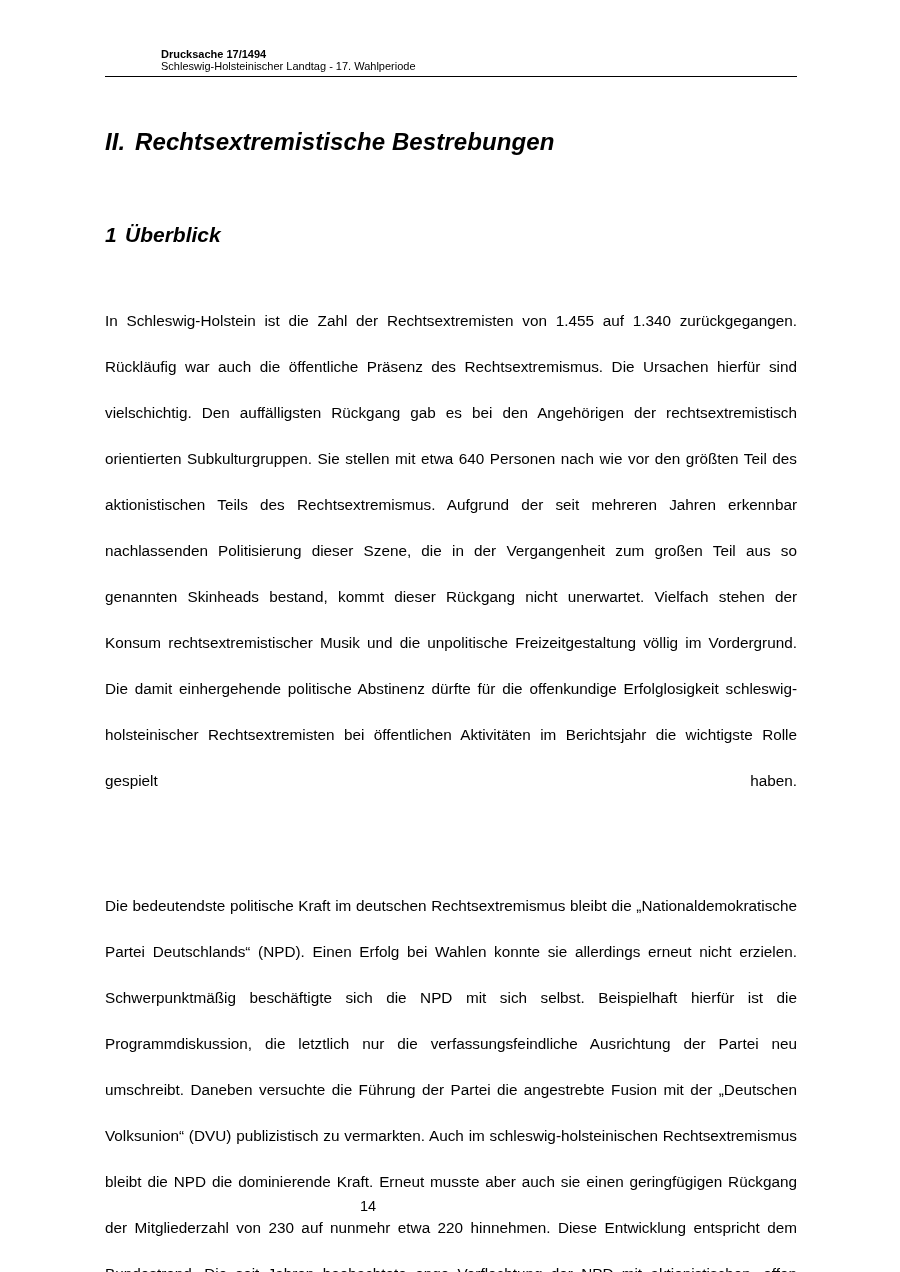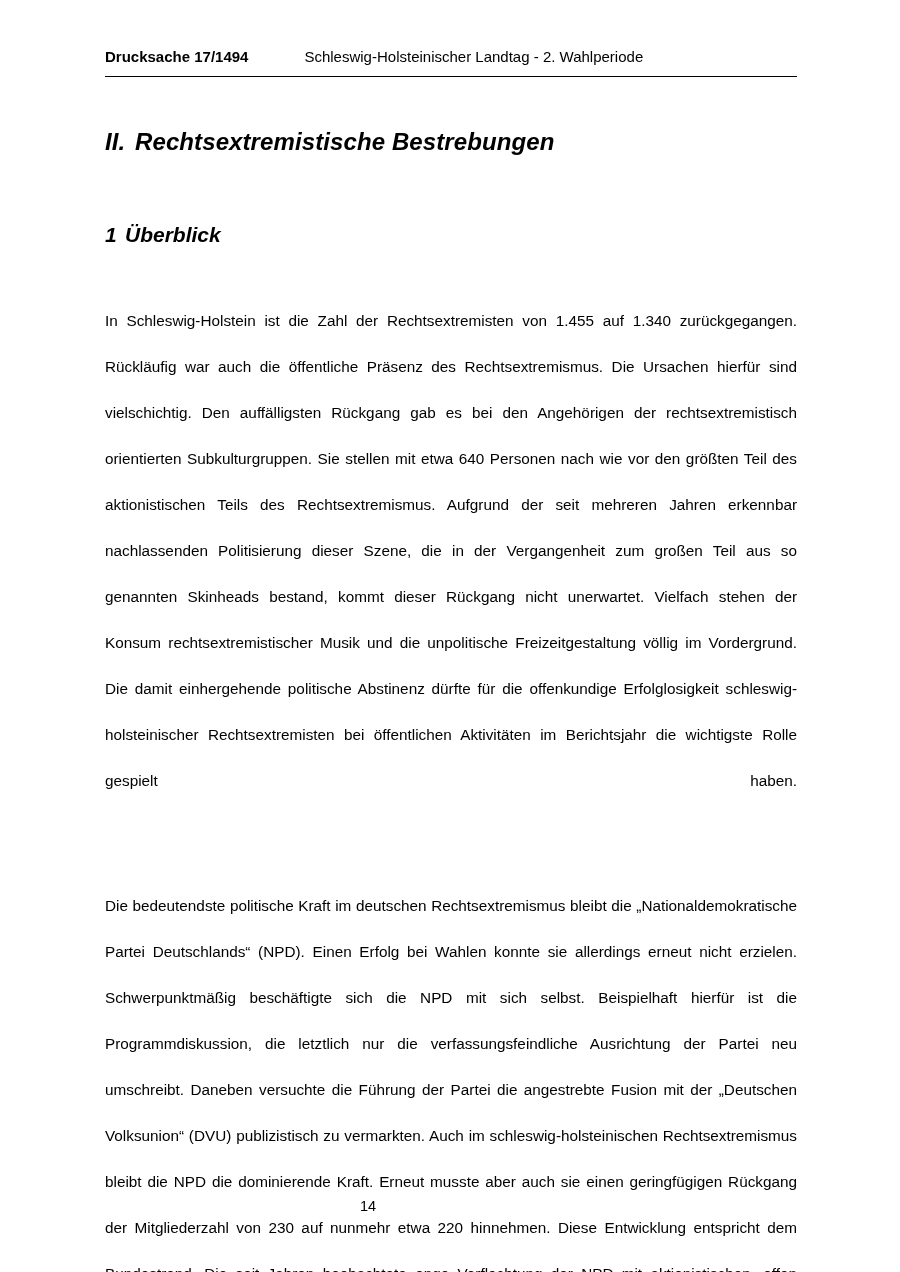--- a/index.html
+++ b/index.html
@@ -23,21 +23,22 @@
     padding: 0;
   }
   
   .header {
     position: absolute;
     top: 48px;
     left: 105px;
     width: 690px;
     display: flex;
     align-items: baseline;
-    font-size: 15px;
+    font-size: 11px;
+    flex-direction: column;
   }
   .header-left {
     font-weight: bold;
     white-space: nowrap;
   }
   .header-center {
     margin-left: 56px;
     white-space: nowrap;
   }
   .header-rule {
@@ -105,21 +106,21 @@
     font-size: 14.5px;
   }
 </style>
 </head>
 <body>
 
 <div class="page">
 
   <div class="header">
     <span class="header-left">Drucksache 17/1494</span>
-    <span class="header-center">Schleswig-Holsteinischer Landtag - 2. Wahlperiode</span>
+    <span class="header-center">Schleswig-Holsteinischer Landtag - 17. Wahlperiode</span>
   </div>
   <div class="header-rule"></div>
 
   <div class="chapter-heading">
     <span class="num">II.</span><span>Rechtsextremistische Bestrebungen</span>
   </div>
 
   <div class="section-heading">
     <span class="num">1</span><span>Überblick</span>
   </div>

